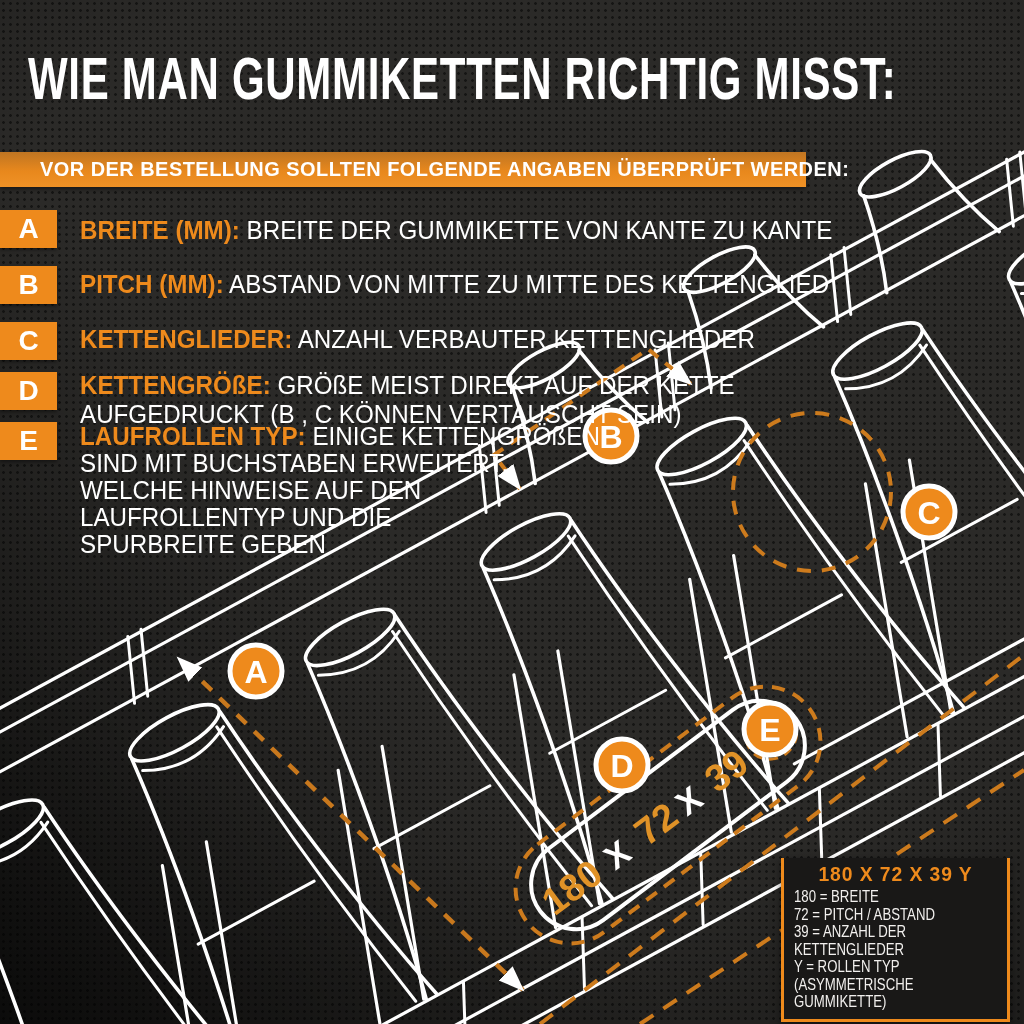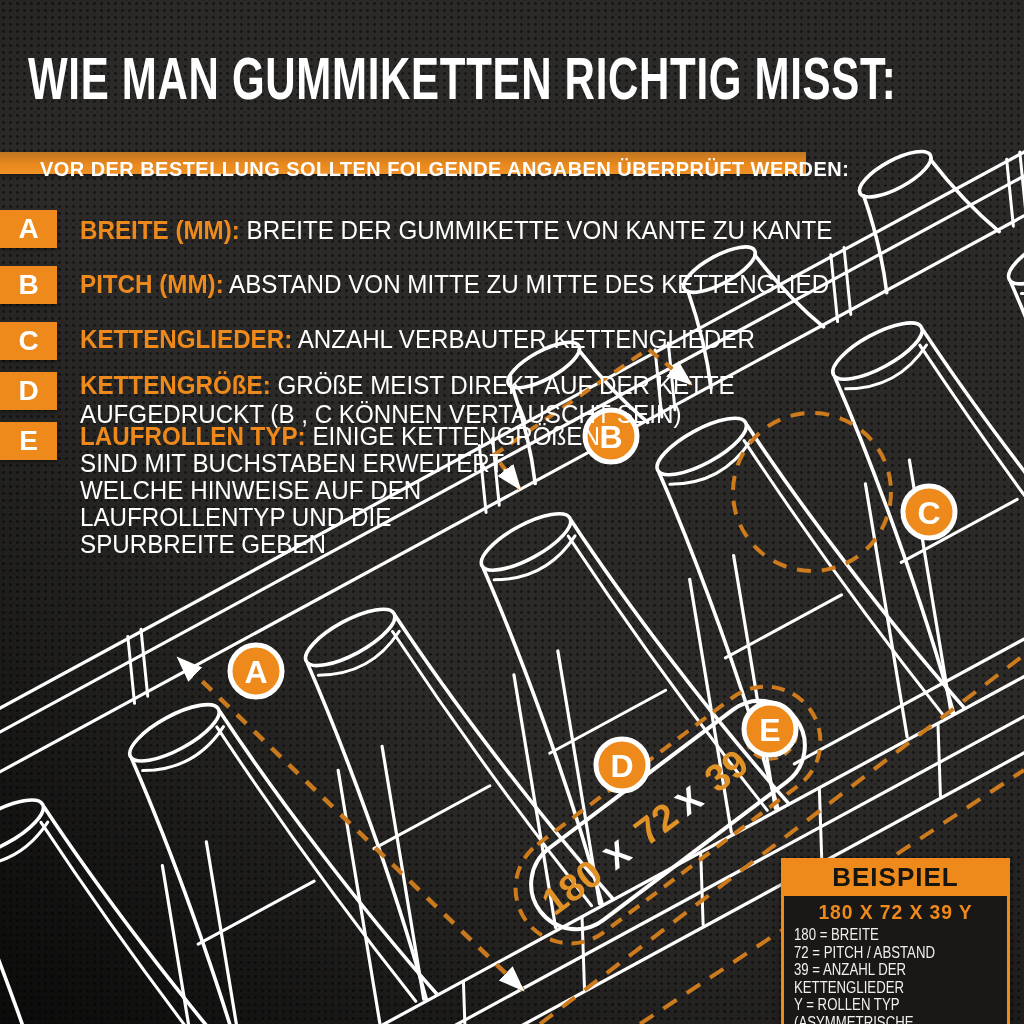--- a/index.html
+++ b/index.html
@@ -16,21 +16,21 @@
       linear-gradient(52deg, rgba(0,0,0,.6) 0%, rgba(0,0,0,0) 38%),
       radial-gradient(125% 95% at 55% 38%, rgba(0,0,0,0) 48%, rgba(0,0,0,.55) 96%);
   }
   svg.art{position:absolute;left:0;top:0;}
   .title{
     position:absolute;left:28px;top:44px;color:#fff;font-weight:bold;
     font-size:60px;letter-spacing:1px;white-space:nowrap;
     transform:scaleX(.70);transform-origin:left top;
   }
   .banner{
-    position:absolute;left:0;top:152px;width:806px;height:22px;
+    position:absolute;left:0;top:152px;width:806px;height:35px;
     background:linear-gradient(180deg,#bf7522 0%,#e8881d 55%,#f09226 100%);
     box-shadow:0 2px 4px rgba(0,0,0,.45);
   }
   .banner-text{
     position:absolute;left:40px;top:5px;color:#fff;font-size:21px;font-weight:600;
     letter-spacing:.5px;white-space:nowrap;transform:scaleX(.95);transform-origin:left top;
   }
   .badge{
     position:absolute;left:0;width:57px;height:38px;background:#ee8a1c;
     color:#fff;font-weight:bold;font-size:28px;text-align:center;line-height:38px;
@@ -265,21 +265,20 @@
   <div class="row row-e" style="top:423px">
     <span class="lbl">LAUFROLLEN TYP:</span>
     <span>EINIGE KETTENGRÖßEN</span><br>
     <span>SIND MIT BUCHSTABEN ERWEITERT,</span><br>
     <span>WELCHE HINWEISE AUF DEN</span><br>
     <span>LAUFROLLENTYP UND DIE</span><br>
     <span>SPURBREITE GEBEN</span>
   </div>
 
   <div class="beispiel">
-    <div class="bx-header">BEISPIEL</div>
     <div class="bx-body">
       <div class="bx-code">180 X 72 X 39 Y</div>
       <div class="bx-lines">
         <div>180 = BREITE</div>
         <div>72 = PITCH / ABSTAND</div>
         <div>39 = ANZAHL DER KETTENGLIEDER</div>
         <div>Y = ROLLEN TYP (ASYMMETRISCHE GUMMIKETTE)</div>
       </div>
     </div>
   </div>

